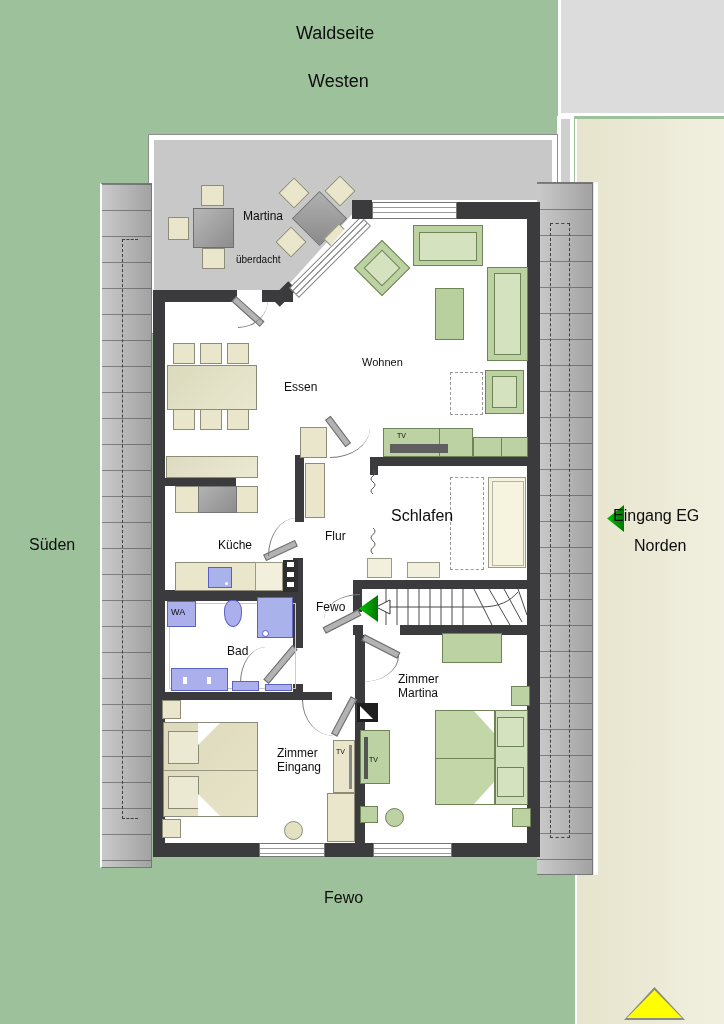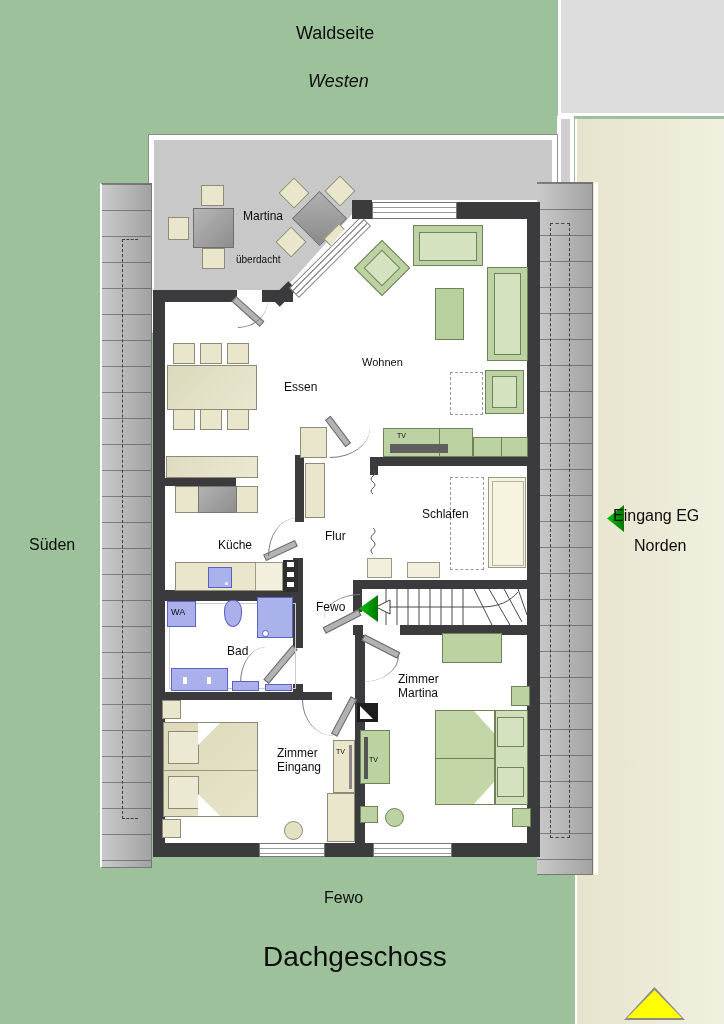--- a/index.html
+++ b/index.html
@@ -239,37 +239,36 @@
   <div class="abs" style="left:357px;top:703px;width:21px;height:19px;background:#1e1e1e;">
     <div class="abs" style="left:3px;top:3px;width:13px;height:13px;background:#fff;clip-path:polygon(0 0,100% 100%,0 100%);"></div>
     </div>
 
   <div class="lbl" style="left:243px;top:209px;font-size:12px;">Martina</div>
   <div class="lbl" style="left:236px;top:254px;font-size:10px;">überdacht</div>
   <div class="lbl" style="left:362px;top:356px;font-size:11px;">Wohnen</div>
   <div class="lbl" style="left:284px;top:380px;font-size:12px;">Essen</div>
   <div class="lbl" style="left:218px;top:538px;font-size:12px;">Küche</div>
   <div class="lbl" style="left:325px;top:529px;font-size:12px;">Flur</div>
-  <div class="lbl" style="left:391px;top:507px;font-size:12px;margin-left:31px;">Schlafen</div>
+  <div class="lbl" style="left:391px;top:507px;font-size:16px;">Schlafen</div>
   <div class="lbl" style="left:316px;top:600px;font-size:12px;">Fewo</div>
   <div class="lbl" style="left:227px;top:644px;font-size:12px;">Bad</div>
   <div class="lbl" style="left:398px;top:672px;font-size:12px;line-height:14px;">
     <span style="display:block;">Zimmer</span>
     <span style="display:block;">Martina</span>
   </div>
   <div class="lbl" style="left:277px;top:746px;font-size:12px;line-height:14px;">
     <span style="display:block;">Zimmer</span>
     <span style="display:block;">Eingang</span>
   </div>
 
   <div class="lbl" style="left:296px;top:23px;font-size:18px;">Waldseite</div>
-  <div class="lbl" style="left:308px;top:71px;font-size:18px;font-style:italic;">Westen</div>
+  <div class="lbl" style="left:308px;top:71px;font-size:18px;">Westen</div>
   <div class="lbl" style="left:29px;top:536px;font-size:16px;">Süden</div>
   <div class="lbl" style="left:324px;top:889px;font-size:16px;">Fewo</div>
-  <div class="lbl" style="left:263px;top:941px;font-size:28px;">Dachgeschoss</div>
   <div class="abs" style="left:607px;top:505px;width:17px;height:27px;background:linear-gradient(90deg,#00c400,#007600);clip-path:polygon(100% 0,100% 100%,0 50%);"></div>
   <div class="lbl" style="left:613px;top:507px;font-size:16px;">Eingang EG</div>
   <div class="lbl" style="left:634px;top:537px;font-size:16px;">Norden</div>
 
   <div class="abs" style="left:624px;top:987px;width:61px;height:33px;background:#8a8a8a;clip-path:polygon(50% 0,0 100%,100% 100%);"></div>
   <div class="abs" style="left:627px;top:990px;width:55px;height:28px;background:#ffff00;clip-path:polygon(50% 0,0 100%,100% 100%);"></div>
 
 </div>
 
 </body></html>

